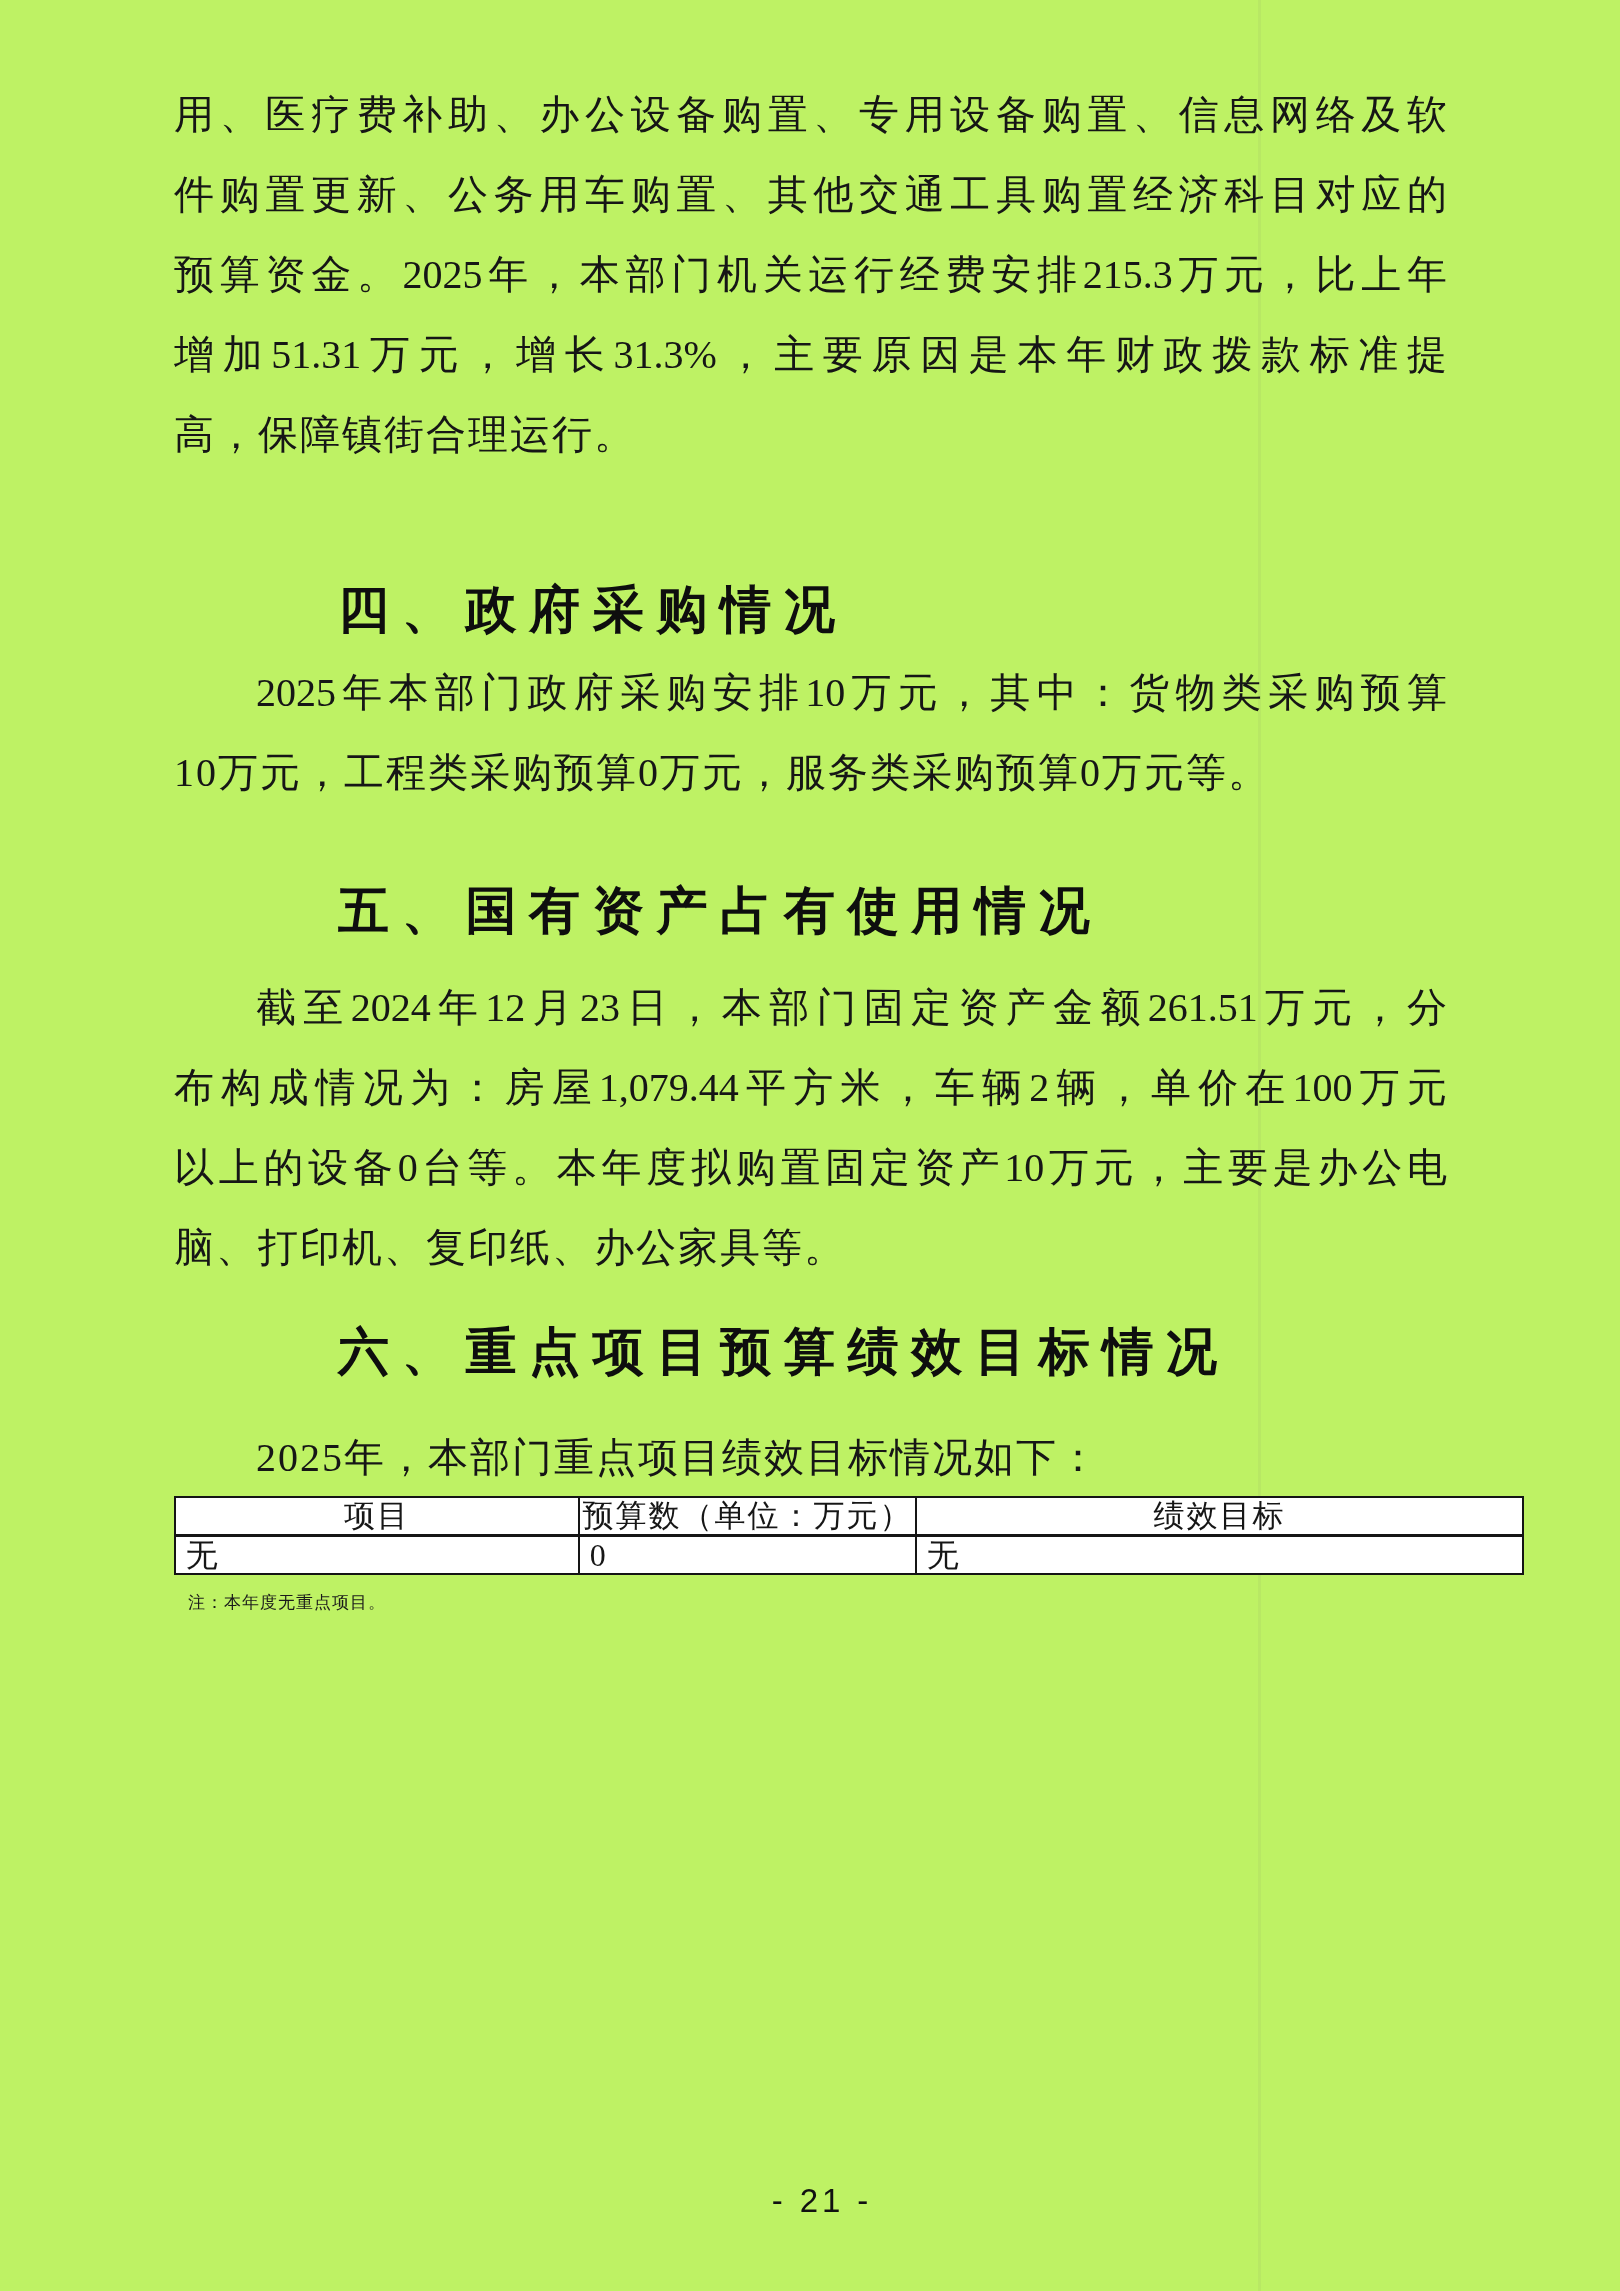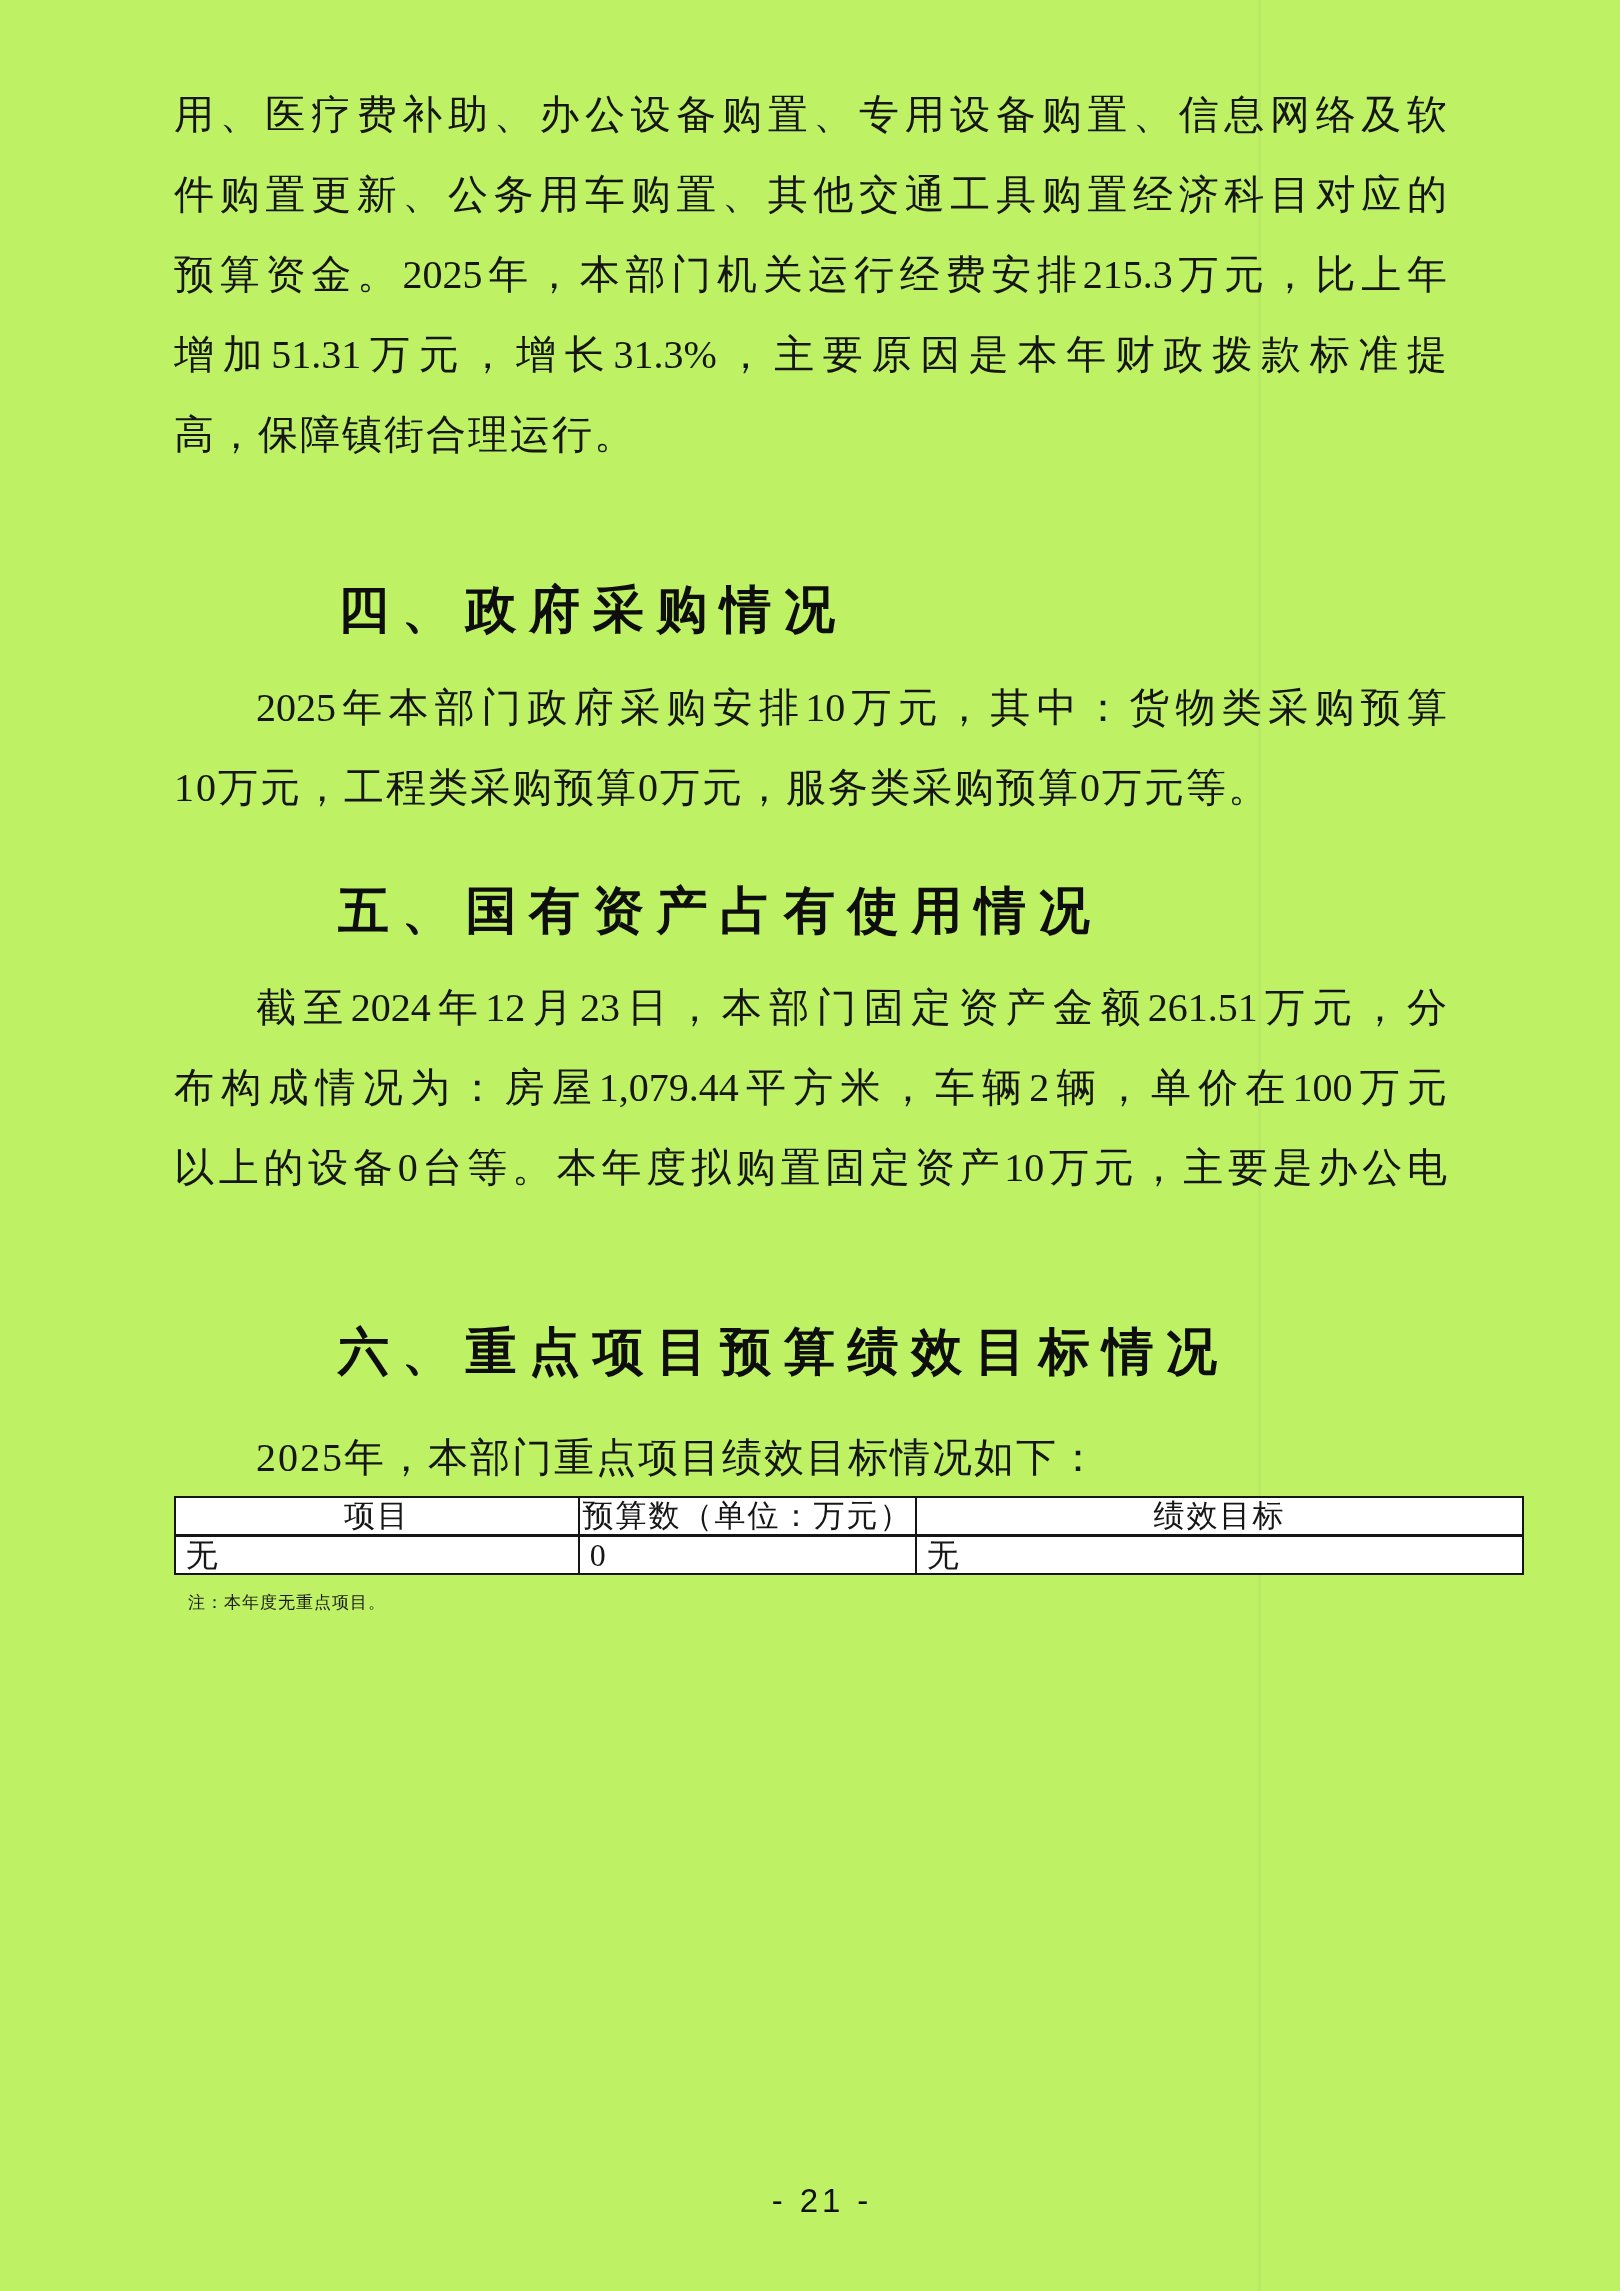--- a/index.html
+++ b/index.html
@@ -76,31 +76,32 @@
   <div class="block" style="top:75px">
     <div class="ln just">用、医疗费补助、办公设备购置、专用设备购置、信息网络及软</div>
     <div class="ln just">件购置更新、公务用车购置、其他交通工具购置经济科目对应的</div>
     <div class="ln just">预算资金。2025年，本部门机关运行经费安排215.3万元，比上年</div>
     <div class="ln just">增加51.31万元，增长31.3%，主要原因是本年财政拨款标准提</div>
     <div class="ln plain">高，保障镇街合理运行。</div>
   </div>
 
   <div class="hd" style="top:580px">四、政府采购情况</div>
 
-  <div class="block" style="top:668px">
+  <div class="block" style="top:653px">
     <div class="ln just indent">2025年本部门政府采购安排10万元，其中：货物类采购预算</div>
     <div class="ln plain">10万元，工程类采购预算0万元，服务类采购预算0万元等。</div>
   </div>
 
   <div class="hd" style="top:881px">五、国有资产占有使用情况</div>
 
   <div class="block" style="top:968px">
     <div class="ln just indent">截至2024年12月23日，本部门固定资产金额261.51万元，分</div>
     <div class="ln just">布构成情况为：房屋1,079.44平方米，车辆2辆，单价在100万元</div>
     <div class="ln just">以上的设备0台等。本年度拟购置固定资产10万元，主要是办公电</div>
+    <div class="ln plain">脑、打印机、复印纸、办公家具等。</div>
   </div>
 
   <div class="hd" style="top:1322px">六、重点项目预算绩效目标情况</div>
 
   <div class="block" style="top:1418px">
     <div class="ln plain indent">2025年，本部门重点项目绩效目标情况如下：</div>
   </div>
 
   <div class="tbl">
     <div class="th">项目</div>

